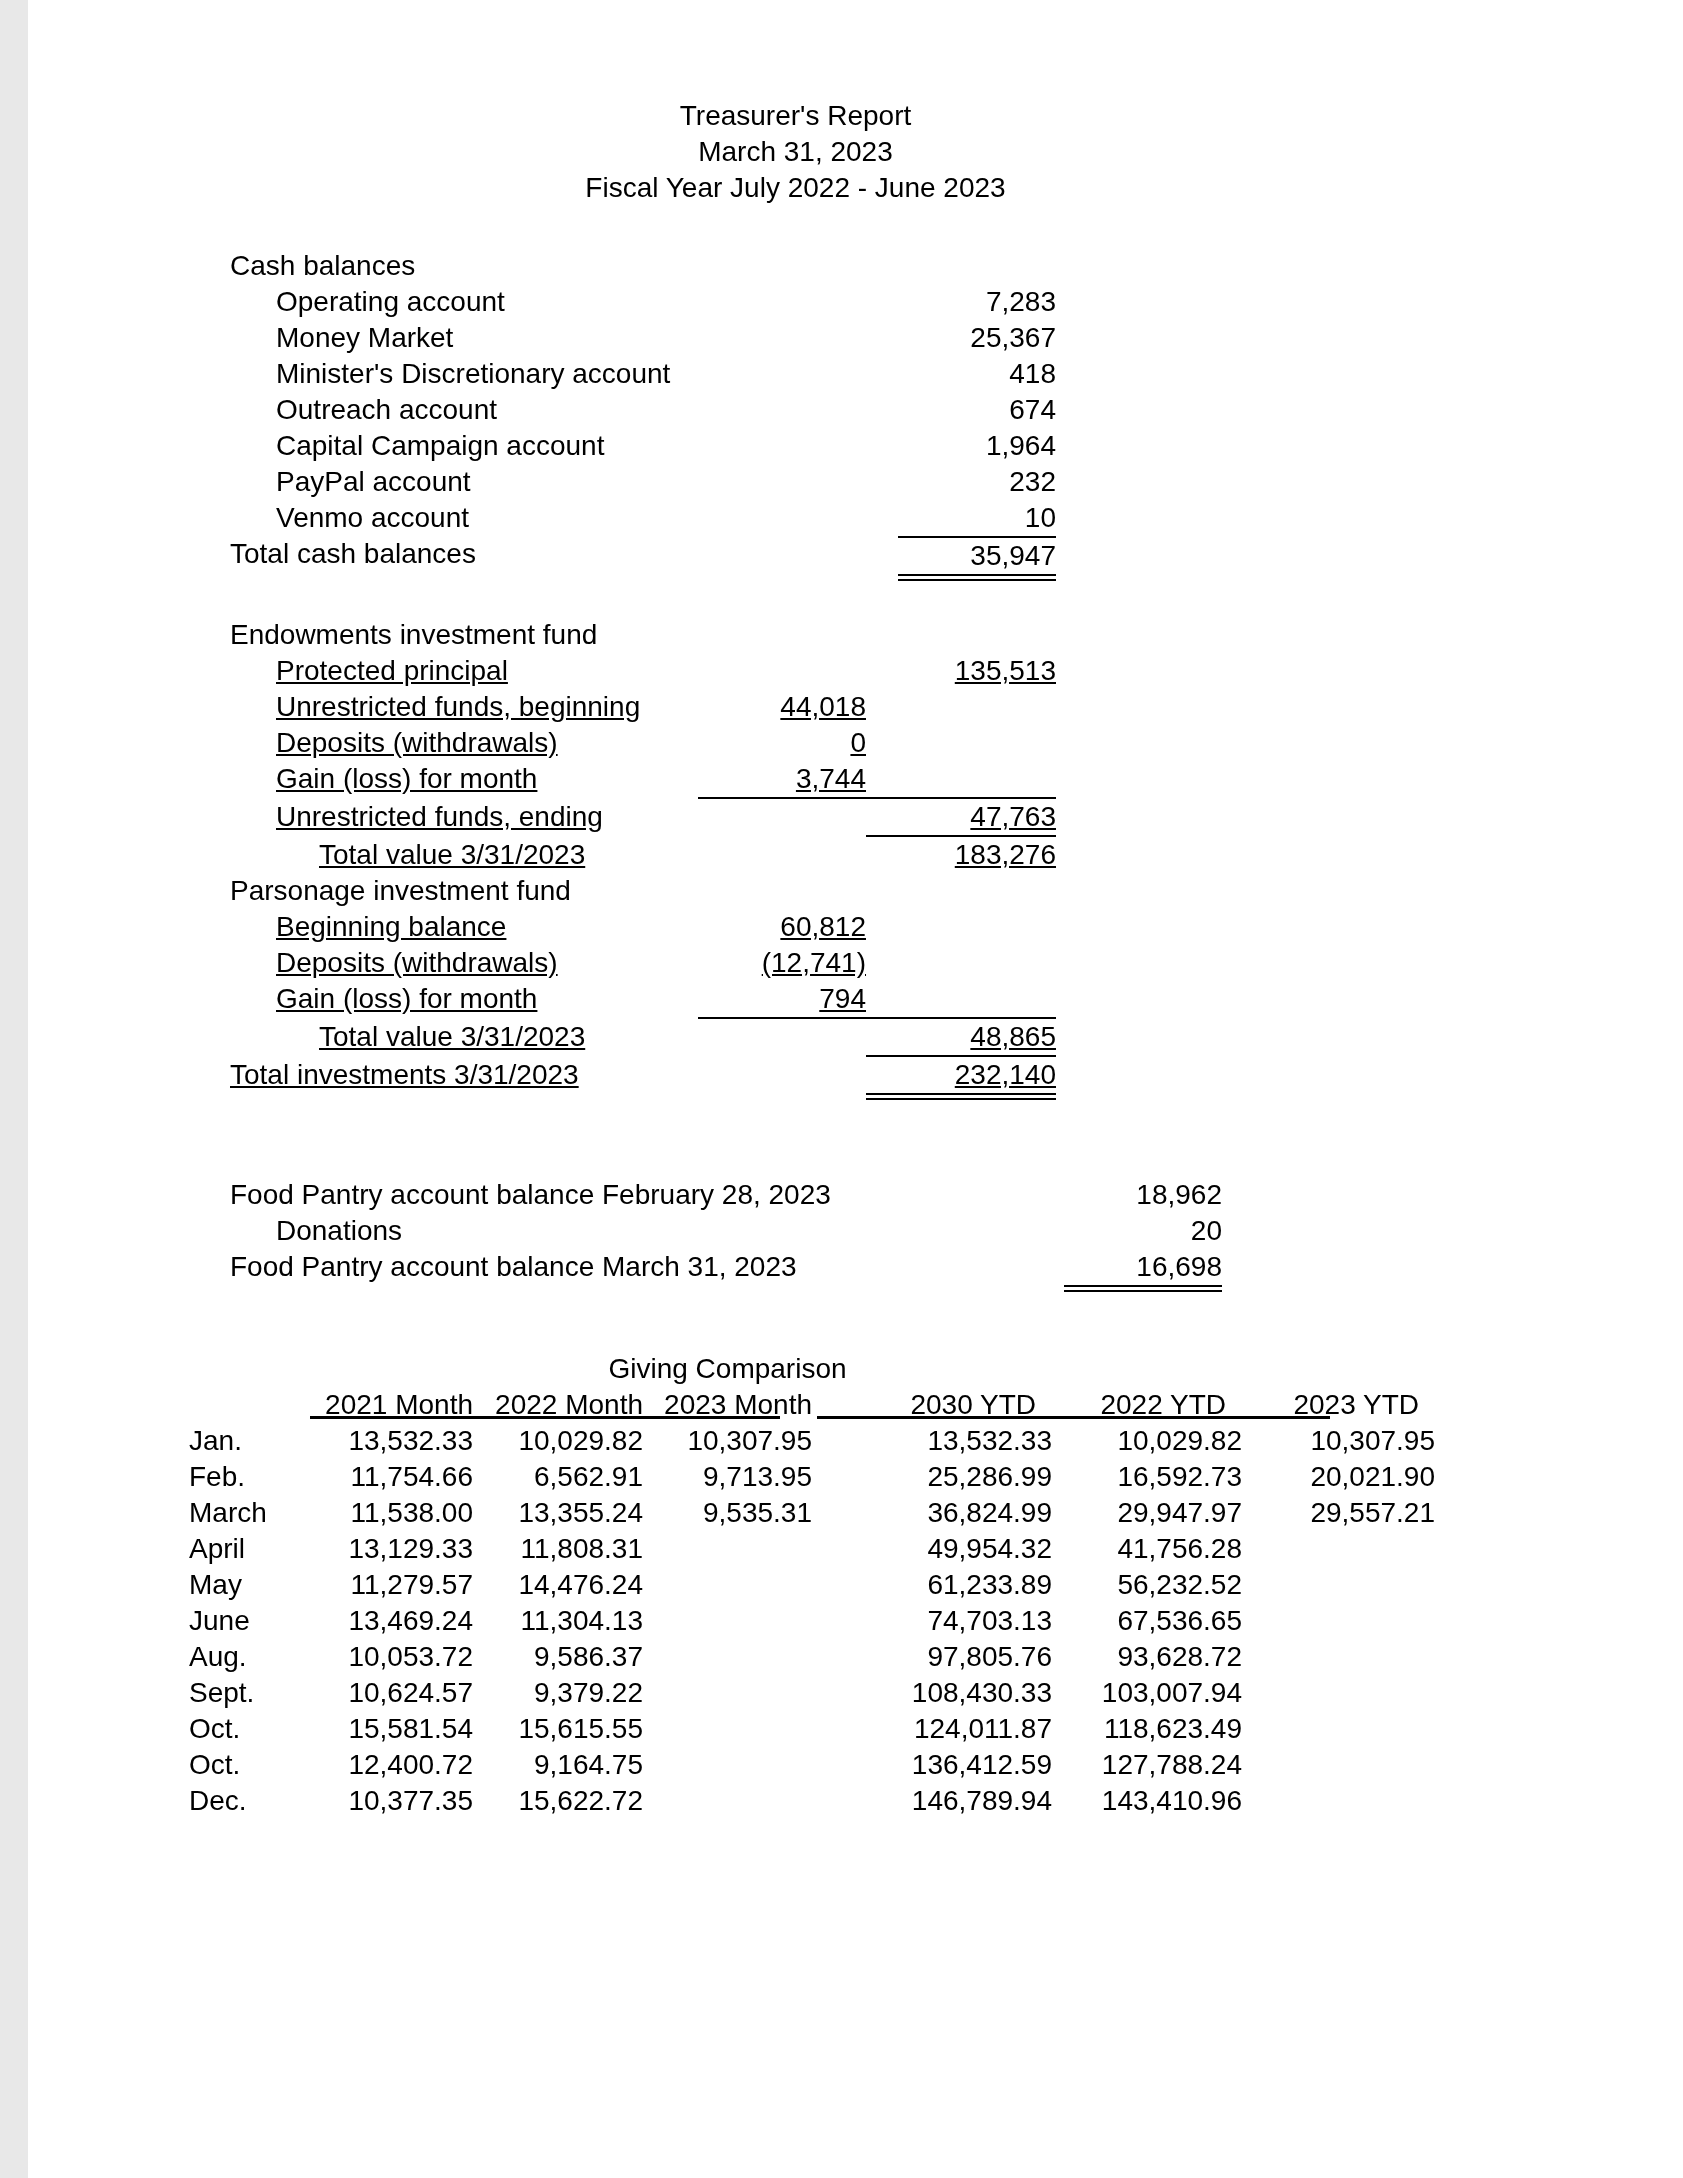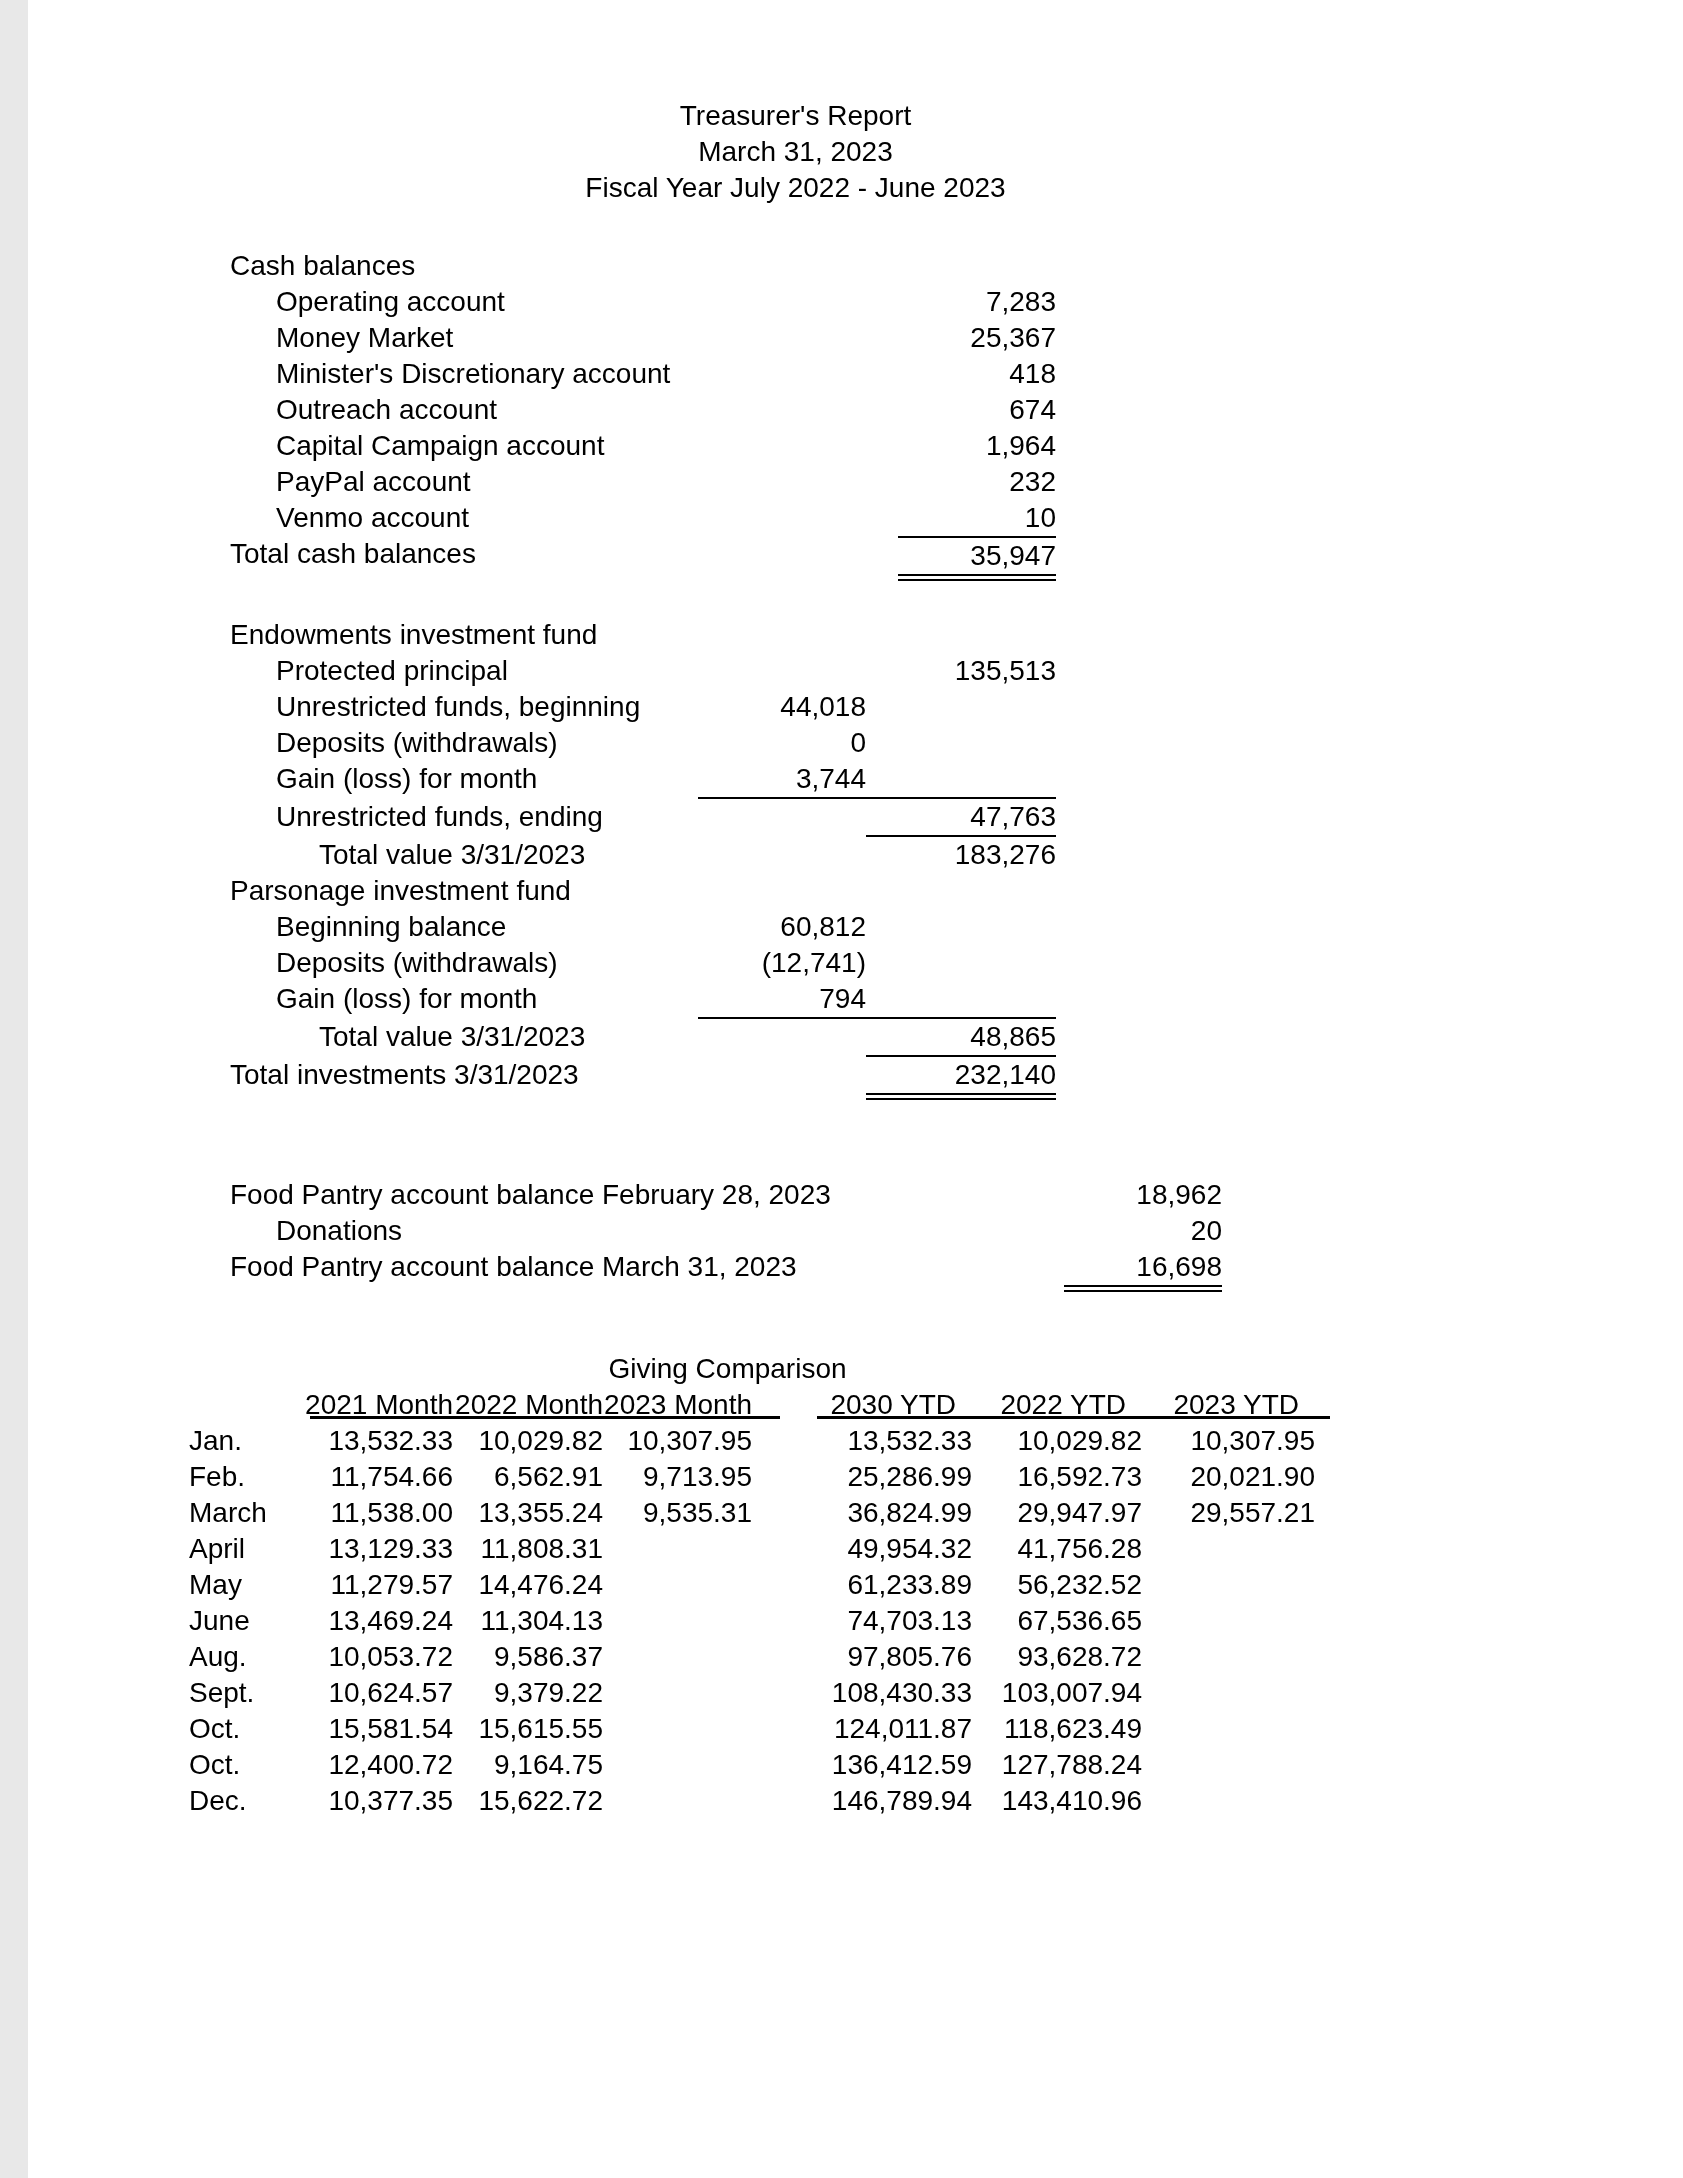--- a/index.html
+++ b/index.html
@@ -7,30 +7,30 @@
     position:relative;width:1683px;height:2178px;background:#ffffff;color:#000;
     font-family:"Liberation Sans",sans-serif;font-size:28px;line-height:36px;
     overflow:hidden;
     margin-left:28px;
   }
   .sec{position:absolute;}
   .center{text-align:center;}
   
   .r2{display:grid;grid-template-columns:1fr 158px;}
   .r2p{display:grid;grid-template-columns:1fr 158px;}
-  .r3{display:grid;grid-template-columns:1fr 168px 190px;}
+  .r3{display:grid;grid-template-columns:1fr 168px 190px;text-decoration:underline;}
   .lbl{white-space:nowrap;}
   .ind1{padding-left:46px;}
   .ind2{padding-left:89px;}
   .num{text-align:right;white-space:nowrap;}
   .topline{border-top:2px solid #000;}
   .botline{border-bottom:2px solid #000;}
   .dblline{border-bottom:7px double #000;}
   
-  .gtable .gr{display:grid;grid-template-columns:79px 185px 150px 149px 220px 170px 173px;}
+  .gtable .gr{display:grid;grid-template-columns:79px 185px 150px 149px 220px 170px 173px;gap:20px;}
   .gtable .hd{text-align:right;white-space:nowrap;}
   .gtable .hd.ytd{padding-right:16px;}
   .gline{position:absolute;height:3px;background:#000;top:65px;}
   .gline.months{left:121px;width:470px;}
   .gline.ytd{left:628px;width:513px;}
   .gtitle{padding-right:51px;}
 </style>
 </head>
 <body>
 

